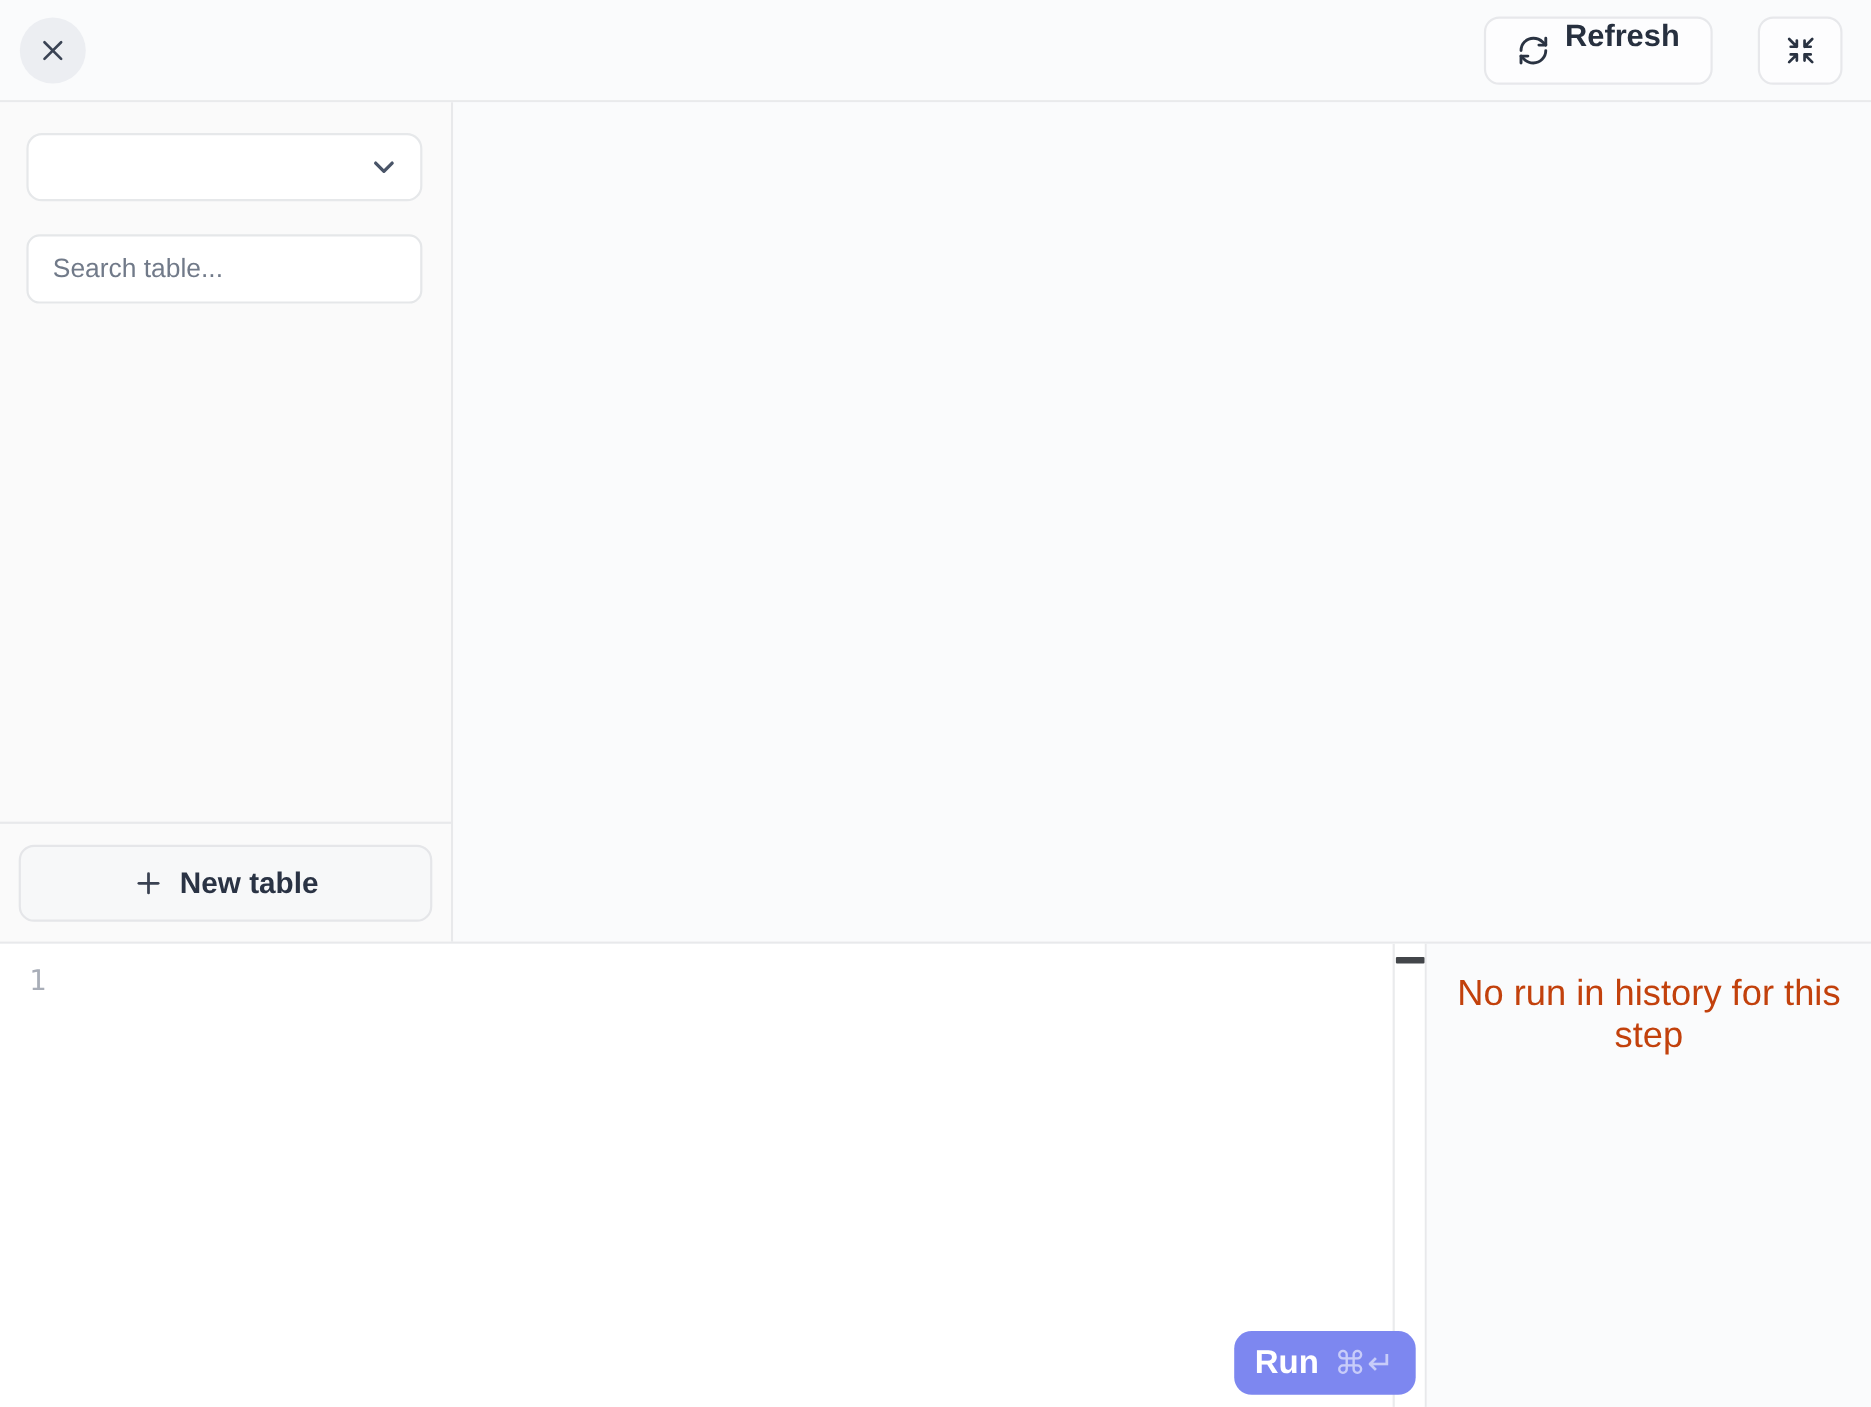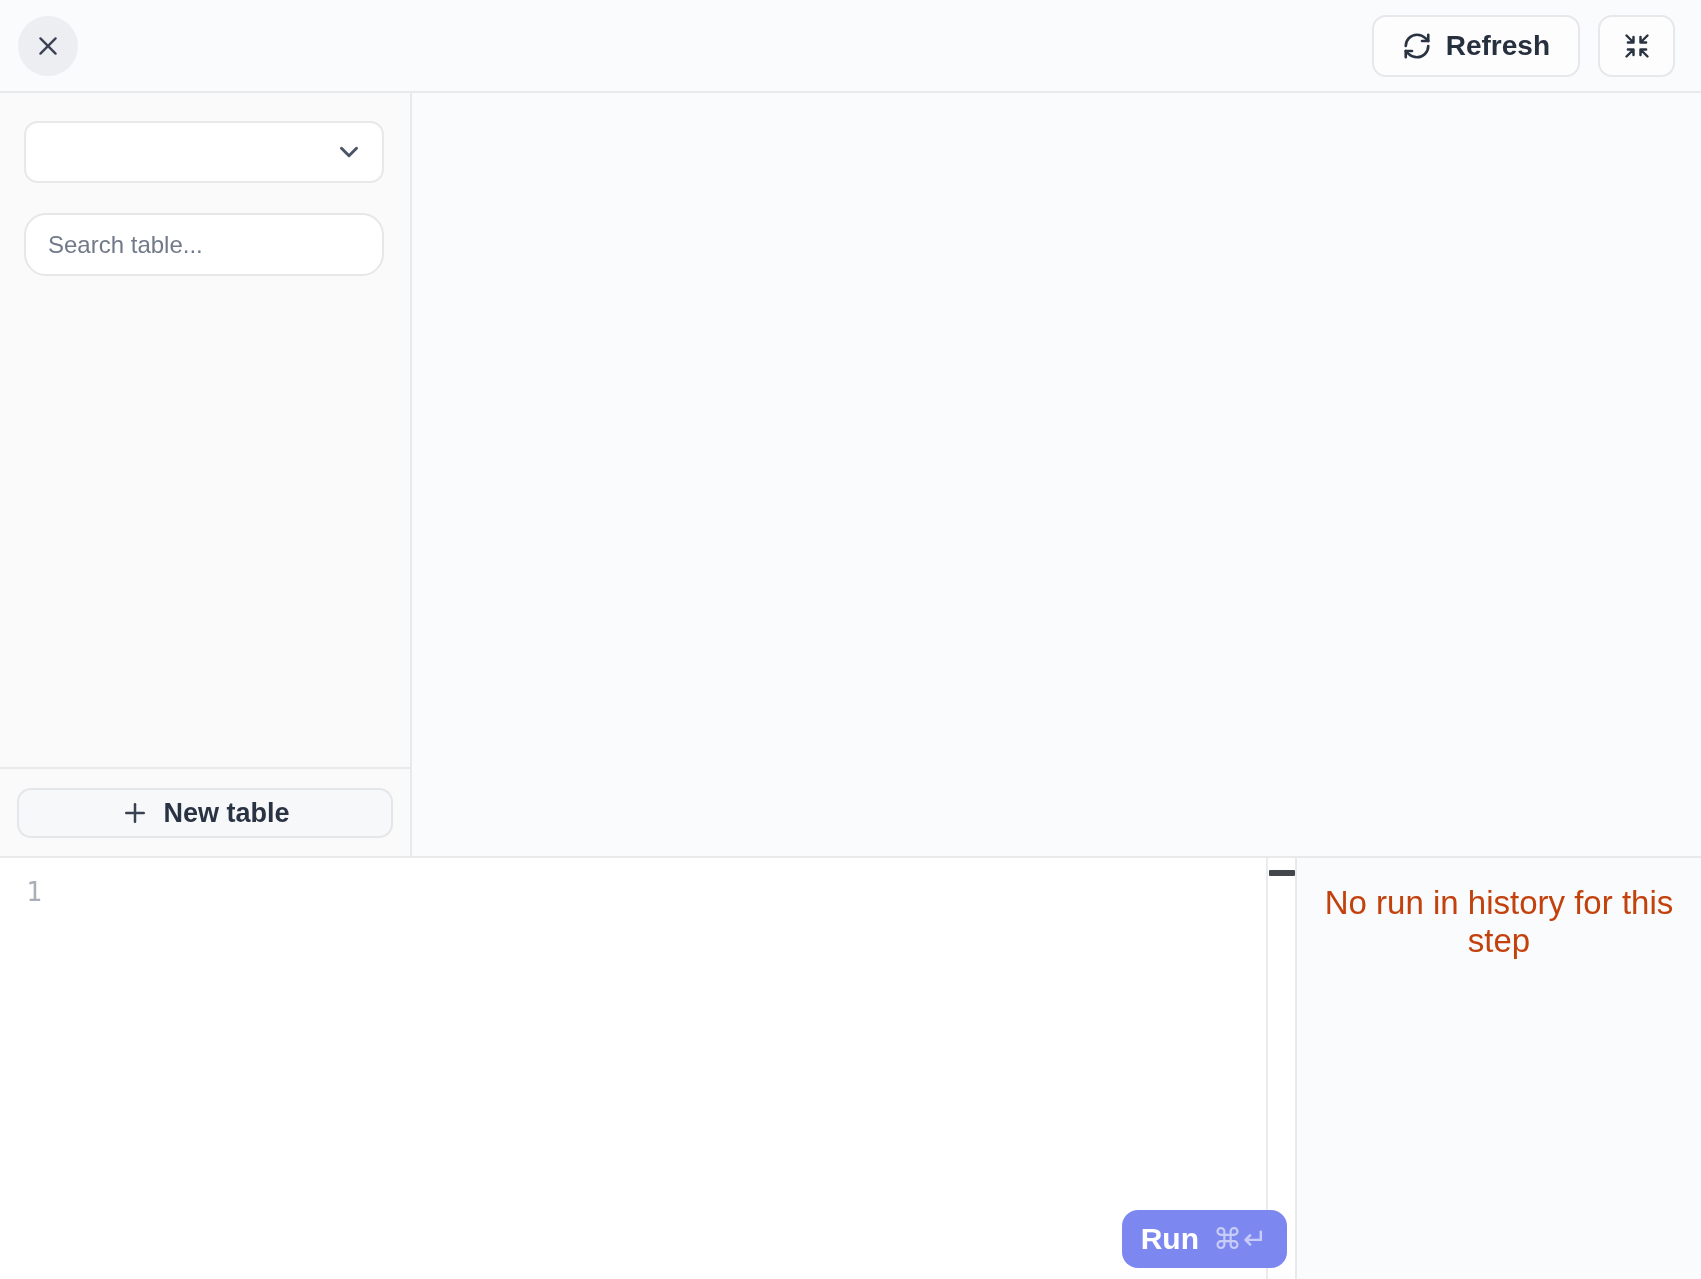--- a/index.html
+++ b/index.html
@@ -24,60 +24,61 @@
     background: #eceef2; border: none; cursor: pointer;
     display: flex; align-items: center; justify-content: center;
   }
   .page-title {
     margin-left: 28px;
     font-size: 40px; font-weight: 700; color: #1a2332;
     letter-spacing: -0.5px;
   }
   .hdr-right { margin-left: auto; display: flex; align-items: center; gap: 18px; }
   .btn-outline {
-    display: flex; align-items: center; justify-content: center; gap: 14px;
+    display: flex; justify-content: center; gap: 14px;
     height: 62px; padding: 0 28px;
     background: #fdfdfe;
     border: 2px solid #e7e8eb; border-radius: 14px;
     font-family: "Liberation Sans", sans-serif;
     font-size: 28px; font-weight: 600; color: #27303f;
     cursor: pointer;
+    margin-left: 23px;
   }
   .btn-square { width: 77px; padding: 0; }
 
   
   .content { flex: 1 1 auto; display: flex; min-height: 0; }
   .sidebar {
     width: 412px; flex: 0 0 412px;
     background: #fafafa;
     border-right: 2px solid #e8e9eb;
     display: flex; flex-direction: column;
   }
   .select-box {
     margin: 28px 26px 0 24px; height: 62px;
     background: #ffffff; border: 2px solid #e6e8ea; border-radius: 14px;
     display: flex; align-items: center; justify-content: space-between;
     padding: 0 18px 0 22px; cursor: pointer;
   }
   .select-value { font-size: 24px; color: #2a3344; }
   .search-input {
     margin: 30px 26px 0 24px; height: 63px;
-    background: #ffffff; border: 2px solid #e5e7e9; border-radius: 22px;
+    background: #ffffff; border: 2px solid #e5e7e9; border-radius: 12px;
     padding: 0 22px;
     font-family: "Liberation Sans", sans-serif;
     font-size: 24px; color: #2a3344;
   }
   .search-input::placeholder { color: #717a89; opacity: 1; }
   .table-list { flex: 1 1 auto; }
   .sidebar-footer {
     border-top: 2px solid #e8e9eb;
     padding: 19px 17px 18px 17px;
   }
   .new-table-btn {
-    width: 100%; height: 50px;
+    width: 100%; height: 70px;
     display: flex; align-items: center; justify-content: center; gap: 13px;
     background: #f7f8f9; border: 2px solid #e5e6e9; border-radius: 14px;
     font-family: "Liberation Sans", sans-serif;
     font-size: 27px; font-weight: 600; color: #2a3344;
     cursor: pointer;
   }
   .canvas { flex: 1 1 auto; background: #fafbfc; }
 
   
   .editor-row {

